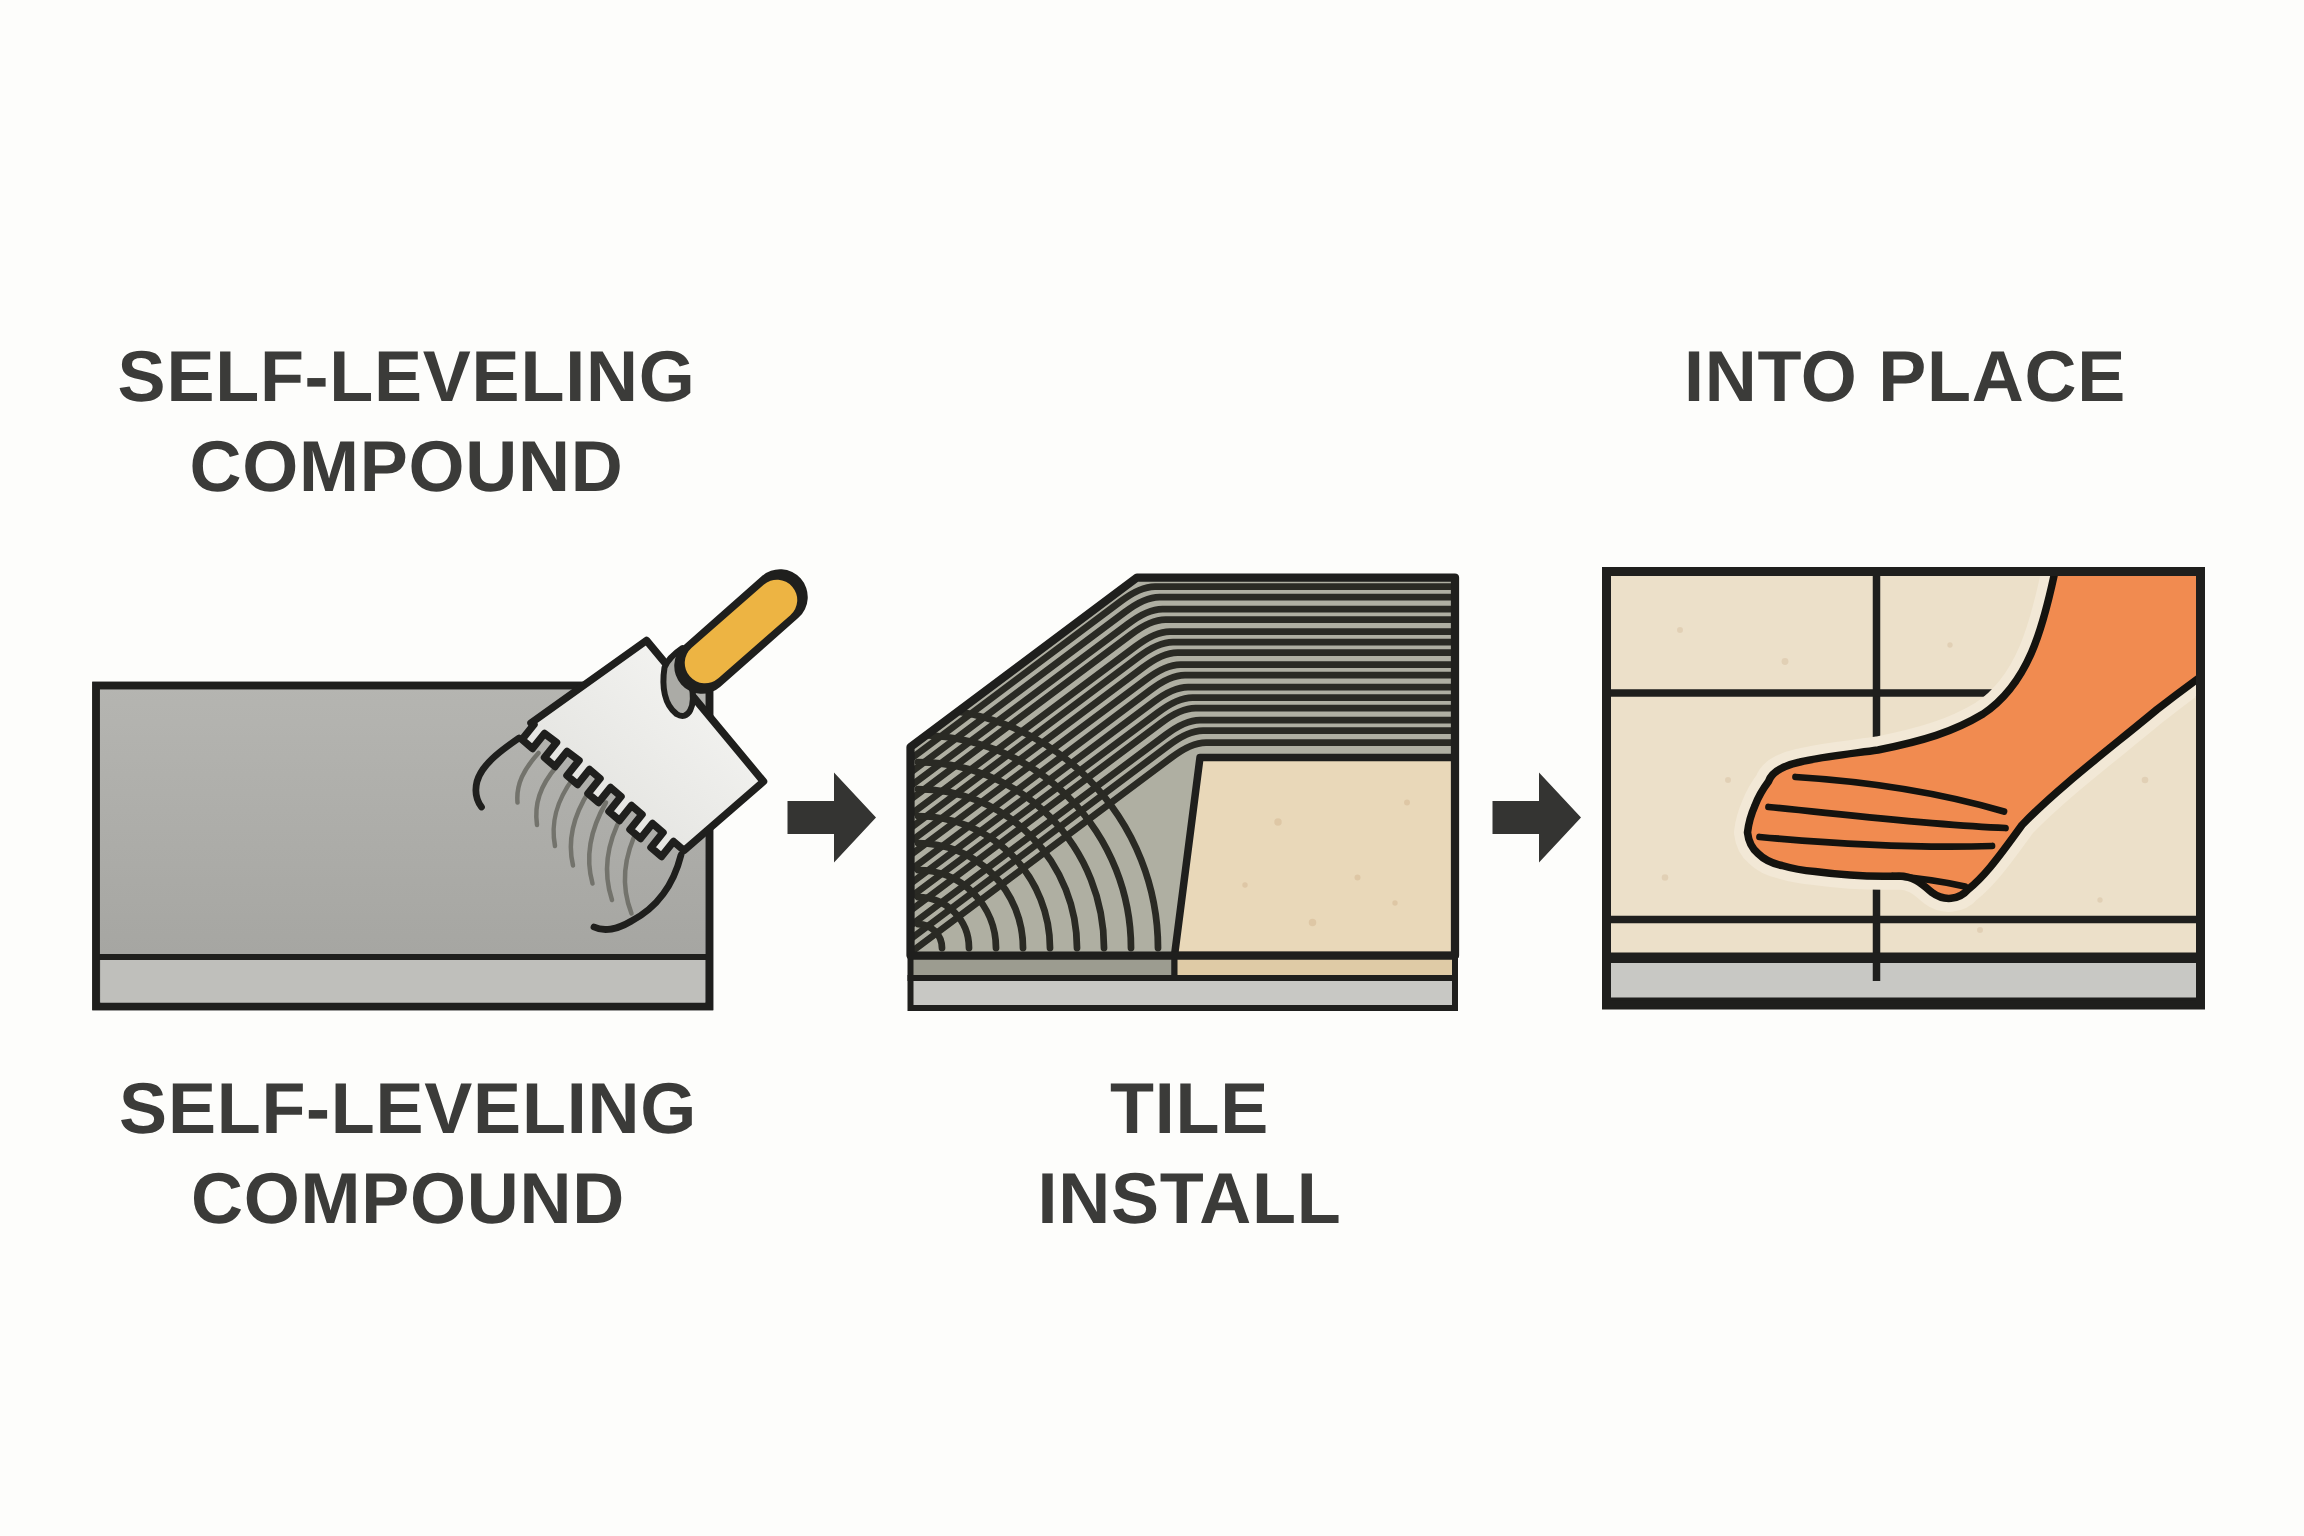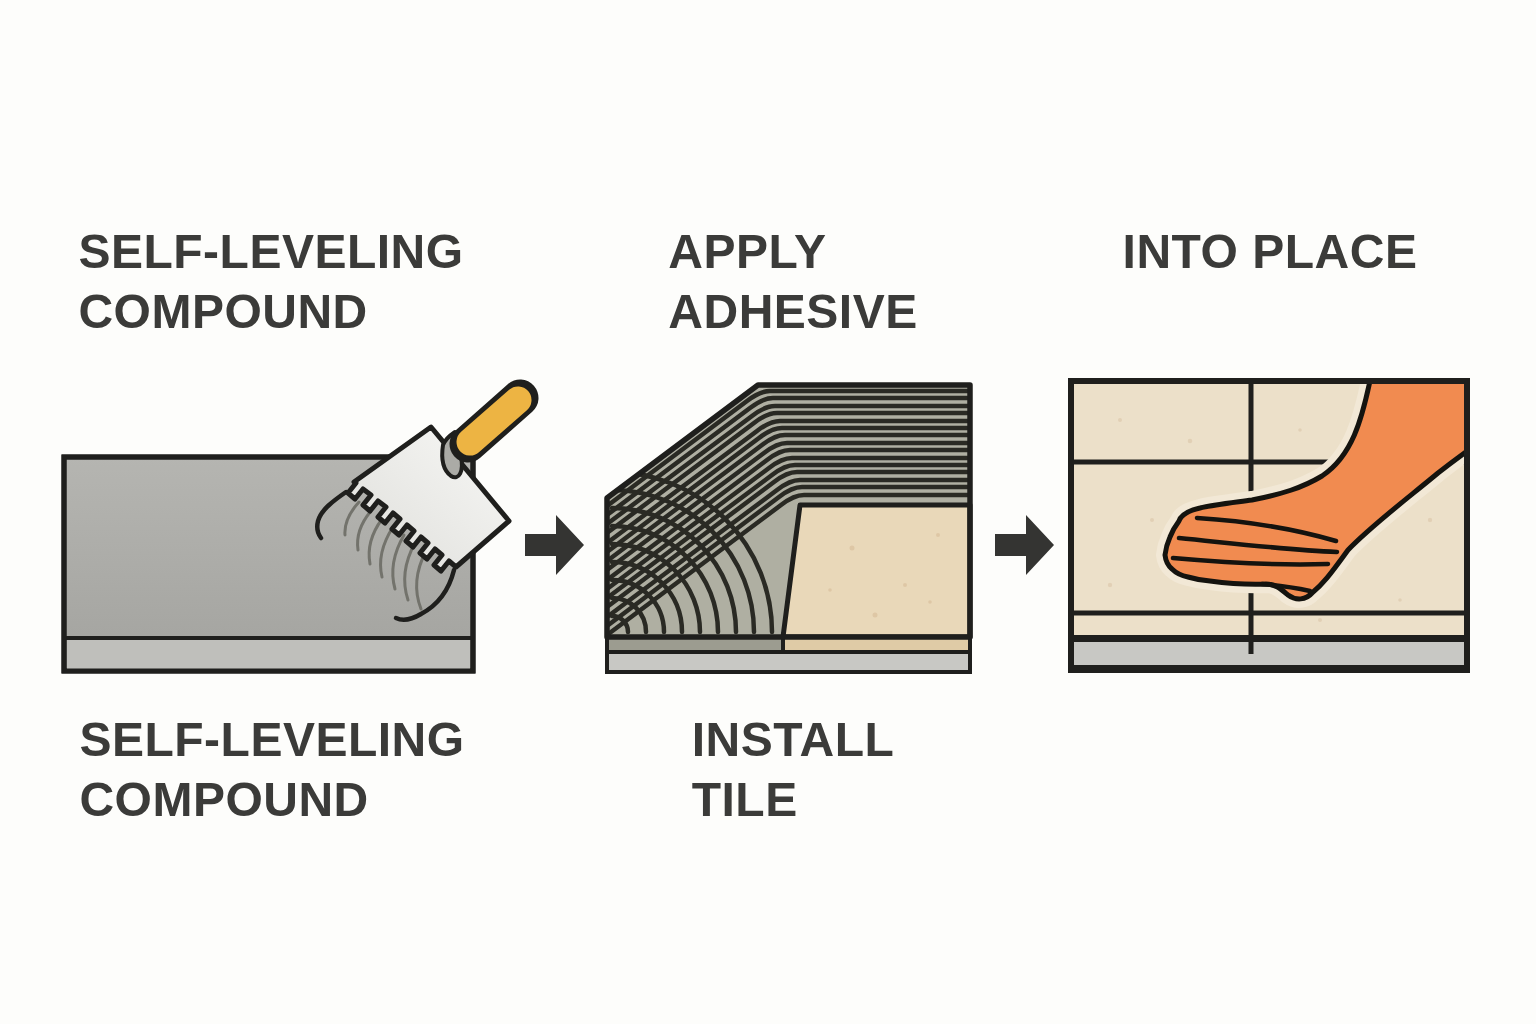--- a/index.html
+++ b/index.html
@@ -3,21 +3,21 @@
 <meta charset="utf-8">
 <style>
   html,body{margin:0;padding:0;background:#e8e8e6;}
   #canvas{
     position:relative;width:1536px;height:1024px;overflow:hidden;
     background:#fdfdfb;font-family:"Liberation Sans",sans-serif;
   }
   #art{position:absolute;left:0;top:0;width:1536px;height:1024px;}
   .label{
     position:absolute;transform:translateX(-50%);
-    white-space:nowrap;
+    text-align:center;white-space:nowrap;
     font-weight:700;font-size:48px;line-height:60px;
     letter-spacing:.5px;color:#3b3b39;
   }
 </style>
 </head>
 <body>
 
 <div id="canvas">
 
   <svg id="art" viewBox="0 0 1536 1024">
@@ -180,30 +180,26 @@
       </g>
 
       <rect x="1071" y="381" width="396" height="289" fill="none" stroke="#1f1f1d" stroke-width="6"></rect>
     </g>
   </svg>
 
   <div class="label" style="left:271px;top:222px">
     <div>SELF-LEVELING</div>
     <div>COMPOUND</div>
   </div>
-  <div class="label" style="left:793px;top:222px">
-    <div>APPLY</div>
-    <div>ADHESIVE</div>
-  </div>
   <div class="label" style="left:1270px;top:222px">
     <div>INTO PLACE</div>
   </div>
 
   <div class="label" style="left:272px;top:710px">
     <div>SELF-LEVELING</div>
     <div>COMPOUND</div>
   </div>
   <div class="label" style="left:793px;top:710px">
+    <div>TILE</div>
     <div>INSTALL</div>
-    <div>TILE</div>
   </div>
 
 </div>
 
 </body></html>

